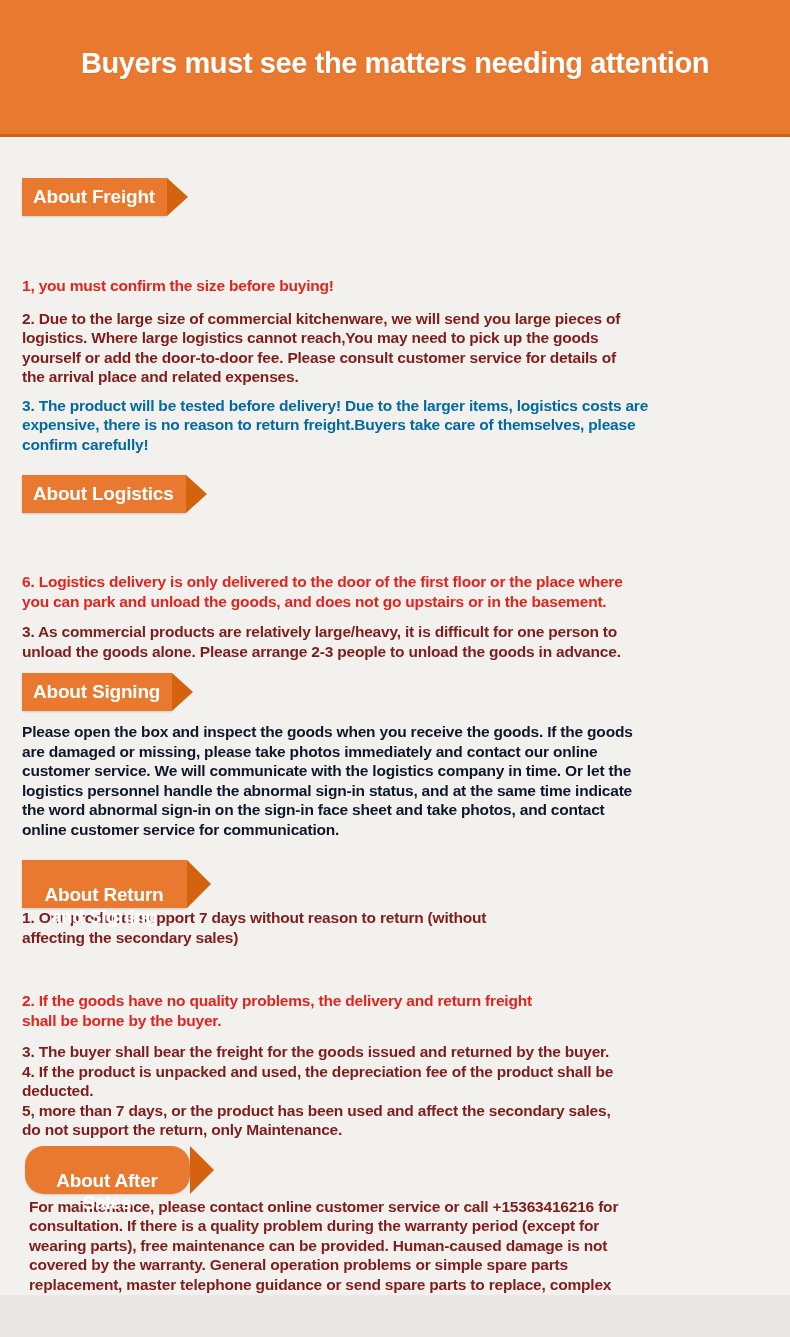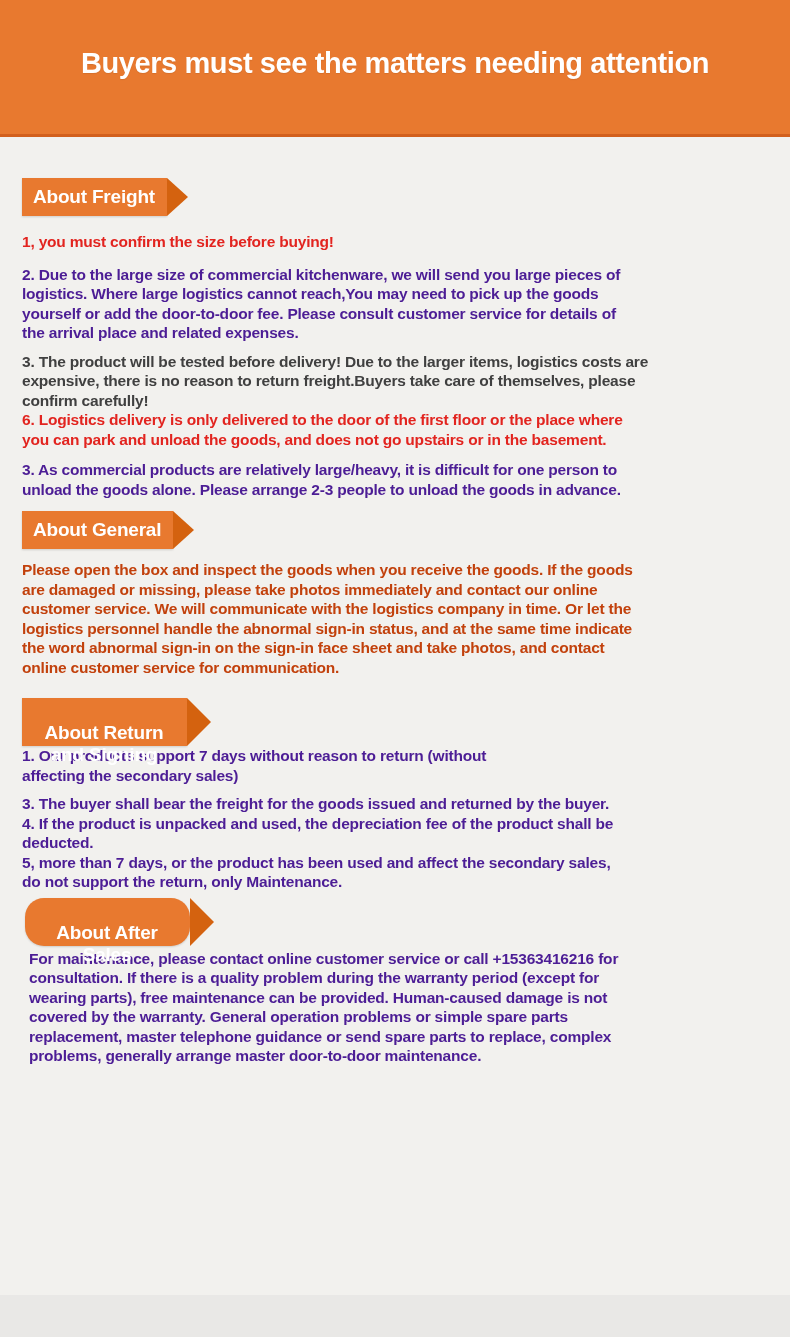--- a/index.html
+++ b/index.html
@@ -44,24 +44,24 @@
   .ribbon.two-line::after {
     border-top-width: 24px; border-bottom-width: 24px;
     border-left-width: 24px;
   }
 
   .para {
     font-size: 15.5px; font-weight: 700; line-height: 19.5px;
     letter-spacing: -0.2px; white-space: pre-line;
     max-width: 754px;
   }
-  .t-dark   { color: #4c1d95; }
-  .t-red    { color: #e2241f; }
-  .t-brick  { color: #404040; }
-  .t-maroon { color: #c2410c; }
+  .t-dark   { color: #7f1d1d; }
+  .t-red    { color: #e2241f; margin-top: 44px; }
+  .t-brick  { color: #0369a1; }
+  .t-maroon { color: #0f172a; }
 
   
   .rb-freight   { margin-bottom: 16px; }
   .p-f1 { margin-bottom: 13px; }
   .p-f2 { margin-bottom: 9px;  }
   .p-f3 { margin-bottom: 0; }
   .rb-logistics { margin-top: 21px; margin-bottom: 15px; }
   .p-l1 { margin-bottom: 11px; }
   .p-l2 { margin-bottom: 12px; }
   .p-l3 { margin-bottom: 0; }
@@ -94,45 +94,50 @@
       <p class="para t-dark p-f2">2. Due to the large size of commercial kitchenware, we will send you large pieces of
 logistics. Where large logistics cannot reach,You may need to pick up the goods
 yourself or add the door-to-door fee. Please consult customer service for details of
 the arrival place and related expenses.</p>
       <p class="para t-brick p-f3">3. The product will be tested before delivery! Due to the larger items, logistics costs are
 expensive, there is no reason to return freight.Buyers take care of themselves, please
 confirm carefully!</p>
     </section>
 
     <section>
+      <div class="ribbon rb-logistics">
+        <span>About Logistics</span>
+      </div>
       <p class="para t-red p-l1">6. Logistics delivery is only delivered to the door of the first floor or the place where
 you can park and unload the goods, and does not go upstairs or in the basement.</p>
       <p class="para t-dark p-l3">3. As commercial products are relatively large/heavy, it is difficult for one person to
 unload the goods alone. Please arrange 2-3 people to unload the goods in advance.</p>
     </section>
 
     <section>
       <div class="ribbon rb-signing">
-        <span>About General</span>
+        <span>About Signing</span>
       </div>
       <p class="para t-maroon p-s1">Please open the box and inspect the goods when you receive the goods. If the goods
 are damaged or missing, please take photos immediately and contact our online
 customer service. We will communicate with the logistics company in time. Or let the
 logistics personnel handle the abnormal sign-in status, and at the same time indicate
 the word abnormal sign-in on the sign-in face sheet and take photos, and contact
 online customer service for communication.</p>
     </section>
 
     <section>
       <div class="ribbon two-line rb-return">
         <span>About Return
 and Signing</span>
       </div>
       <p class="para t-dark p-r1">1. Our products support 7 days without reason to return (without
 affecting the secondary sales)</p>
+      <p class="para t-red p-r2">2. If the goods have no quality problems, the delivery and return freight
+shall be borne by the buyer.</p>
       <p class="para t-dark p-r3">3. The buyer shall bear the freight for the goods issued and returned by the buyer.
 4. If the product is unpacked and used, the depreciation fee of the product shall be
 deducted.
 5, more than 7 days, or the product has been used and affect the secondary sales,
 do not support the return, only Maintenance.</p>
     </section>
 
     <section>
       <div class="ribbon two-line rb-after">
         <span>About After

